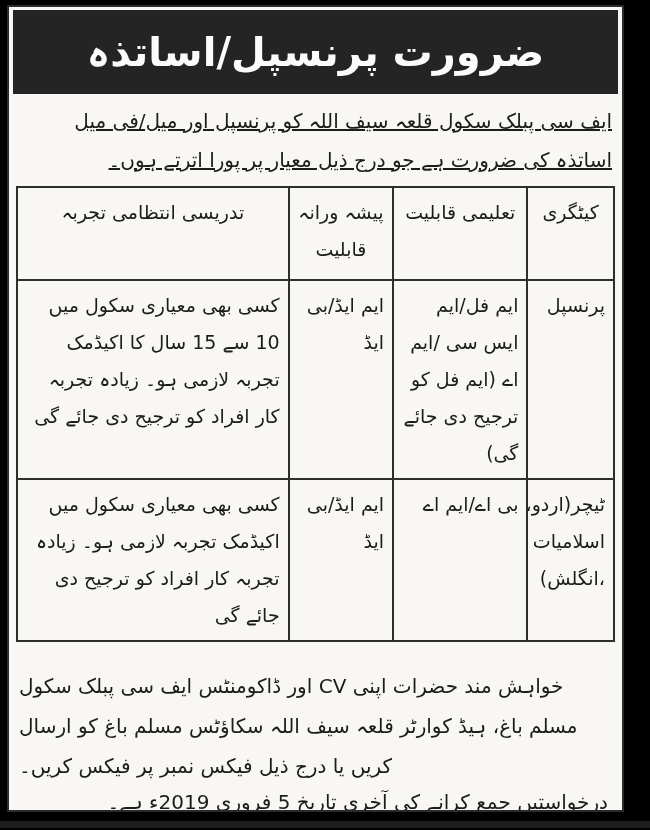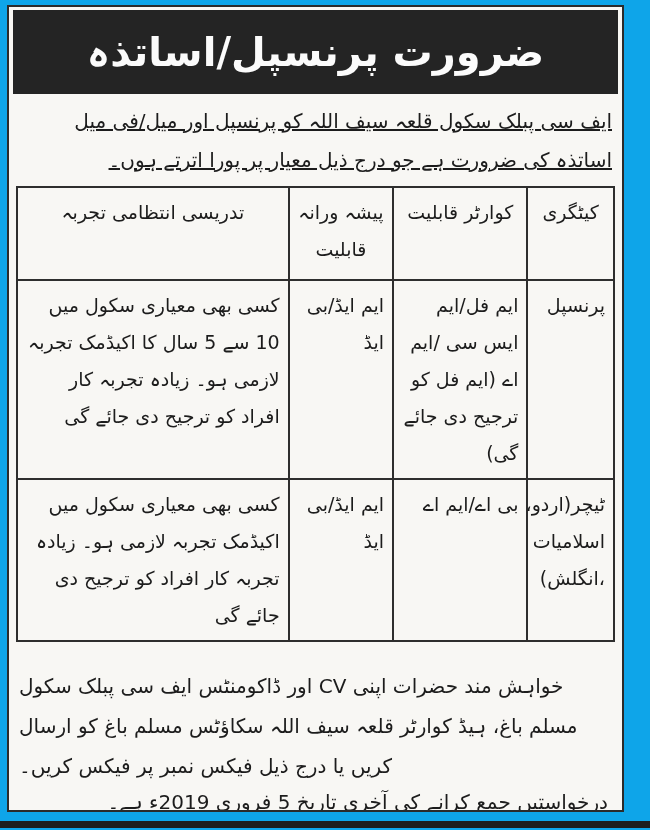--- a/index.html
+++ b/index.html
@@ -4,21 +4,21 @@
 <style>
   * { margin: 0; padding: 0; box-sizing: border-box; }
   html, body { width: 650px; height: 830px; }
   body {
     background: #f4f2ef;
     font-family: "DejaVu Sans", sans-serif;
     color: #1c1c1c;
     position: relative;
     overflow: hidden;
   }
-  .paper { position: absolute; inset: 0; background: #0ea5e9; }
+  .paper { position: absolute; inset: 0; background: #000000; }
 
   .frame {
     position: absolute;
     left: 7px; top: 5px;
     width: 617px; height: 807px;
     border: 2px solid #2b2b2b;
     background: #f8f7f4;
     padding: 3px 4px;
     overflow: hidden;
   }
@@ -110,29 +110,29 @@
     <table class="req-table">
       <colgroup>
         <col class="col-category">
         <col class="col-education">
         <col class="col-professional">
         <col class="col-experience">
       </colgroup>
       <tbody>
           <tr>
         <th>کیٹگری</th>
-        <th>کوارٹر قابلیت</th>
+        <th>تعلیمی قابلیت</th>
         <th>پیشہ ورانہ قابلیت</th>
         <th>تدریسی انتظامی تجربہ</th>
       </tr>
       <tr class="row-principal">
         <td class="cell-center">پرنسپل</td>
         <td>ایم فل/ایم ایس سی /ایم اے (ایم فل کو ترجیح دی جائے گی)</td>
         <td>ایم ایڈ/بی ایڈ</td>
-        <td>کسی بھی معیاری سکول میں 10 سے 5 سال کا اکیڈمک تجربہ لازمی ہو۔ زیادہ تجربہ کار افراد کو ترجیح دی جائے گی</td>
+        <td>کسی بھی معیاری سکول میں 10 سے 15 سال کا اکیڈمک تجربہ لازمی ہو۔ زیادہ تجربہ کار افراد کو ترجیح دی جائے گی</td>
       </tr>
       <tr class="row-teacher">
         <td>ٹیچر(اردو، اسلامیات ،انگلش)</td>
         <td>بی اے/ایم اے</td>
         <td>ایم ایڈ/بی ایڈ</td>
         <td>کسی بھی معیاری سکول میں اکیڈمک تجربہ لازمی ہو۔ زیادہ تجربہ کار افراد کو ترجیح دی جائے گی</td>
       </tr>
     </tbody>
       </table>
 

